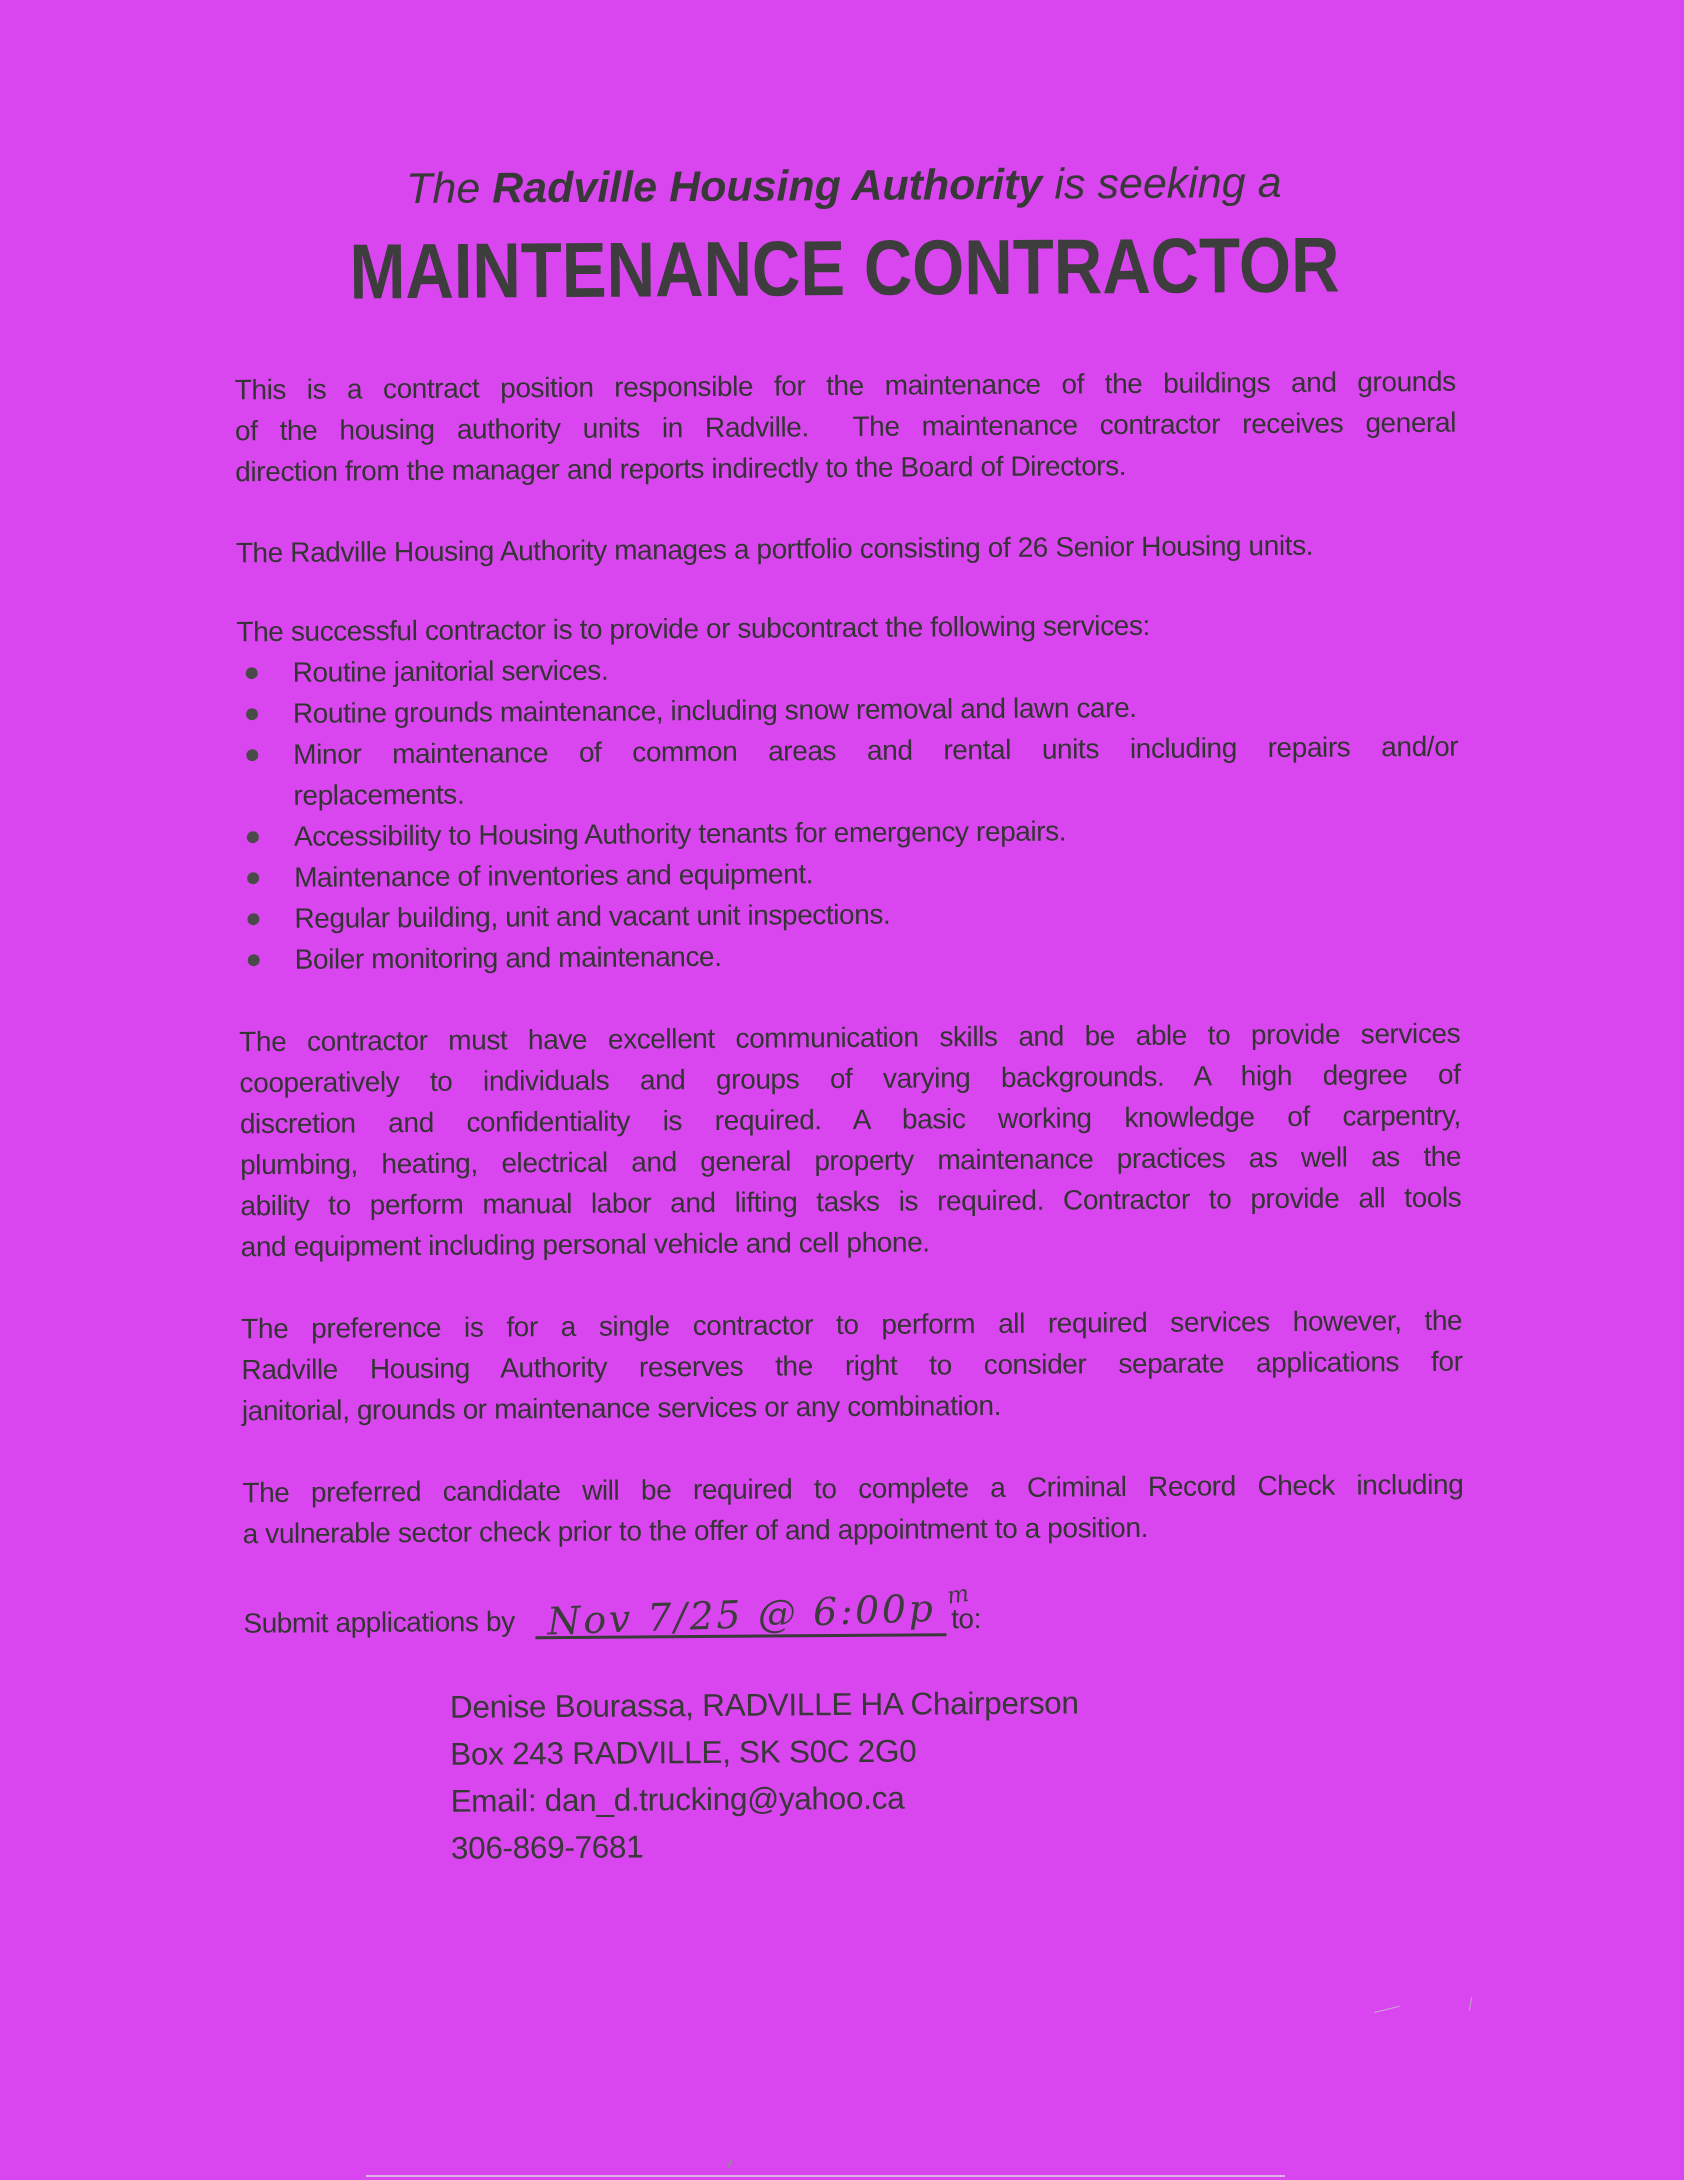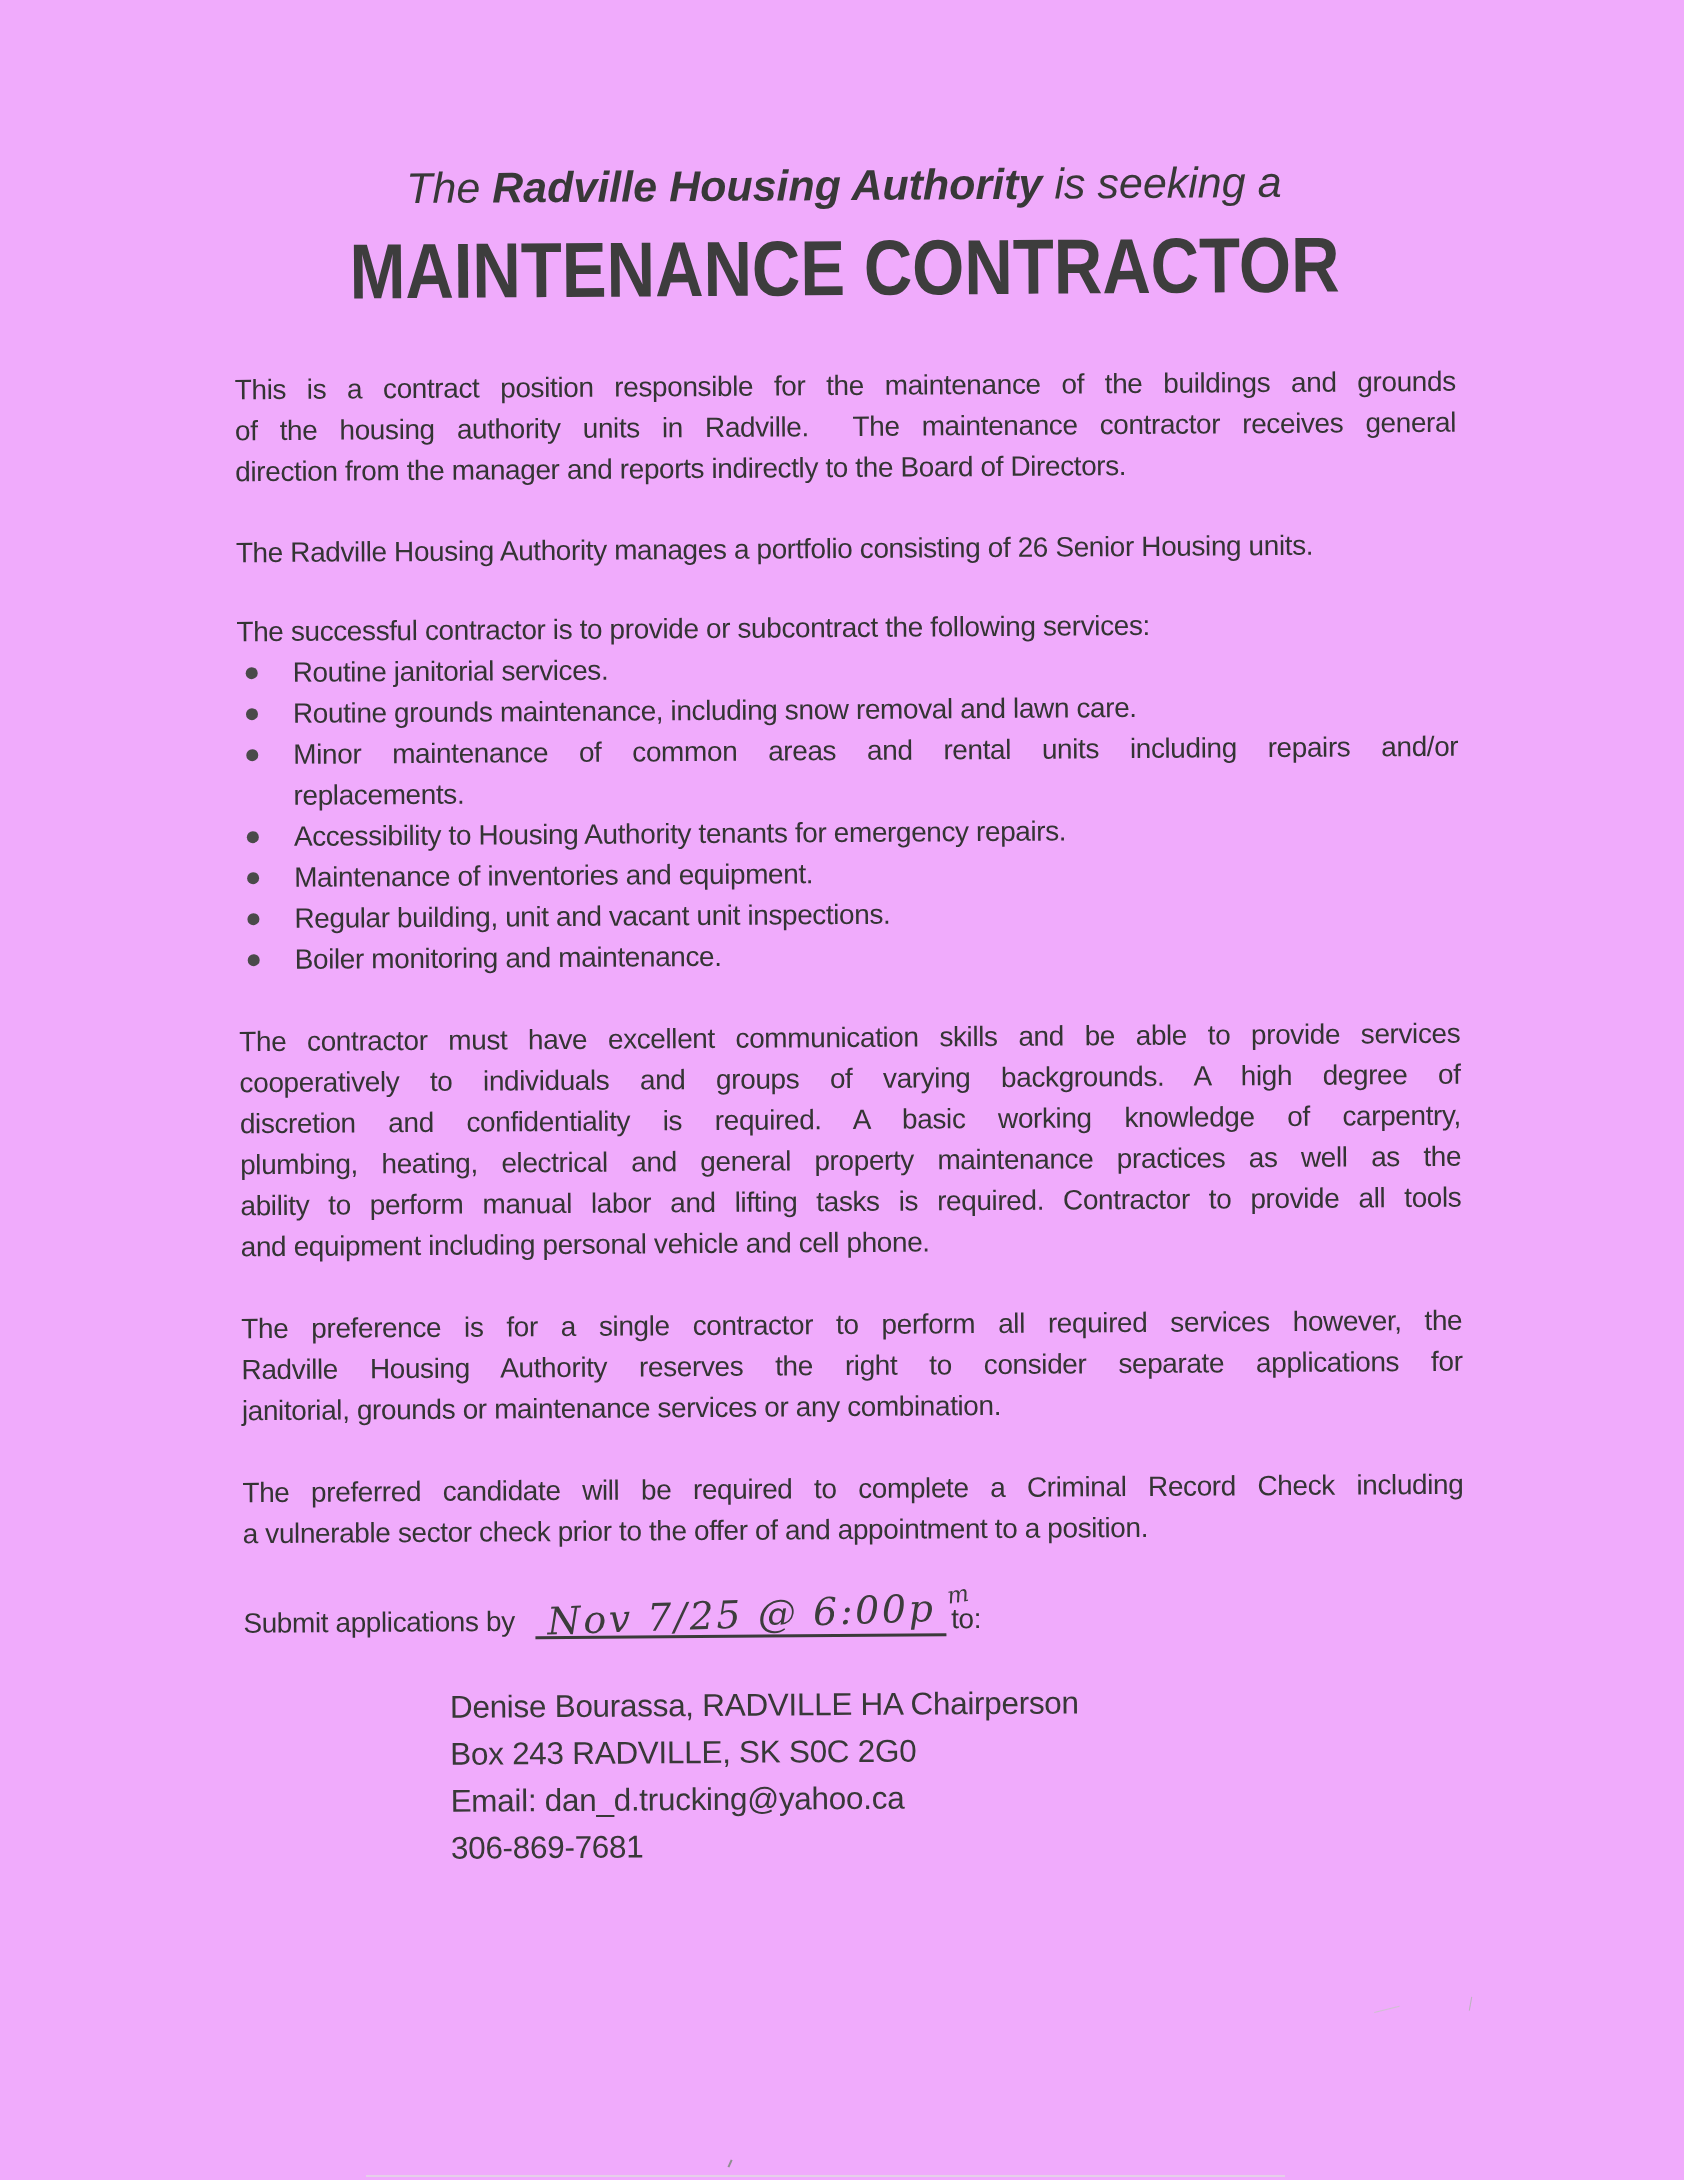--- a/index.html
+++ b/index.html
@@ -1,20 +1,20 @@
 <!DOCTYPE html>
 <html style="font-size:13.6px"><head>
 <meta charset="utf-8">
 <style>
   html, body { margin: 0; padding: 0; background: #9a9a9a; }
   .page {
     position: relative;
     width: 1685px;
     height: 2181px;
-    background: #f0abfc;
+    background: #d946ef;
     overflow: hidden;
     font-family: "Liberation Sans", sans-serif;
     color: #343434;
   }
   .content {
     position: absolute;
     left: 0; top: 0;
     width: 100%;
     transform: rotate(-0.4deg);
     transform-origin: 50% 0;

